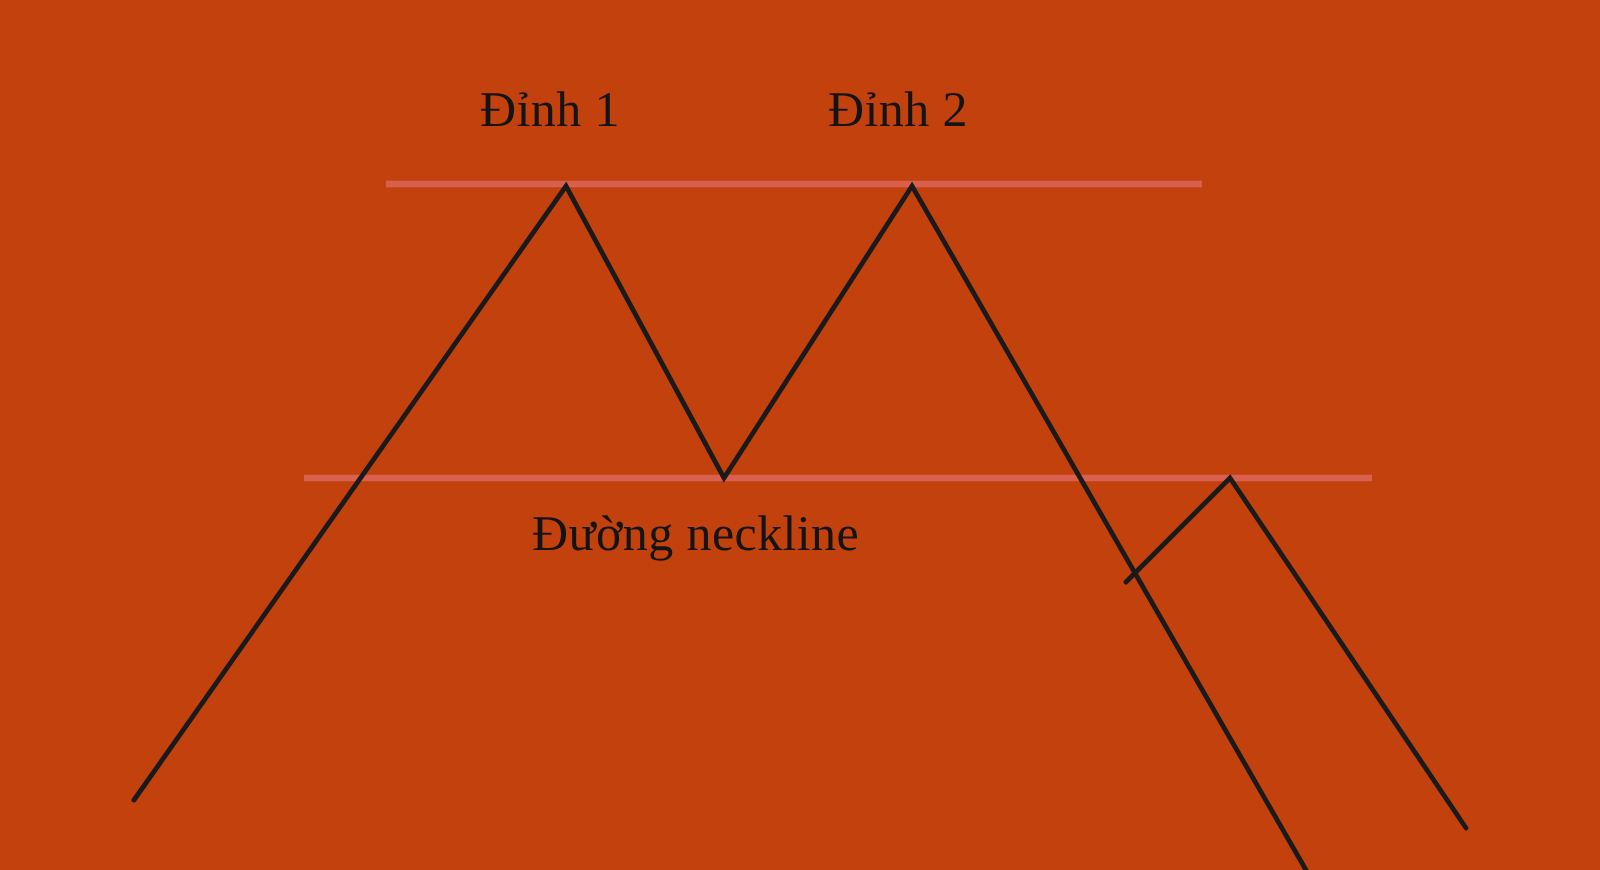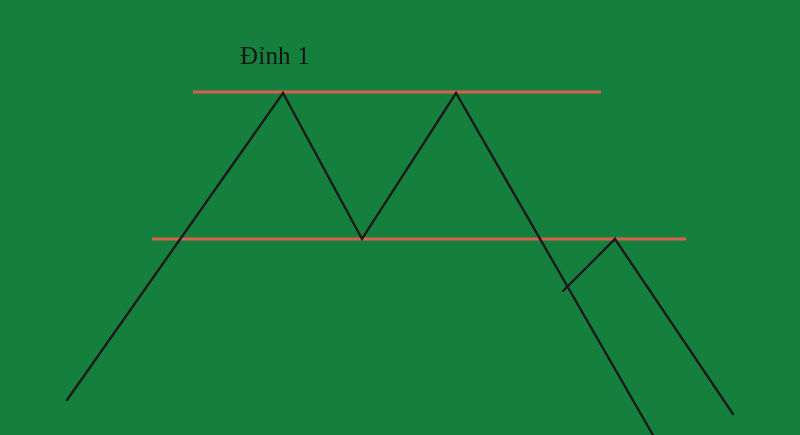--- a/index.html
+++ b/index.html
@@ -5,21 +5,21 @@
 <style>
   html, body {
     margin: 0;
     padding: 0;
     background: #ffffff;
   }
   #stage {
     position: relative;
     width: 800px;
     height: 435px;
-    background: #15803d;
+    background: #c2410c;
     overflow: hidden;
     font-family: "Liberation Serif", "DejaVu Serif", serif;
   }
   #diagram {
     position: absolute;
     inset: 0;
     width: 800px;
     height: 435px;
     display: block;
   }
@@ -59,16 +59,18 @@
       <line class="level-line" x1="152" y1="239" x2="686" y2="239" stroke="#d9604f"></line>
     </g>
     <g>
         <polyline class="price-path" points="67,400 283,93 362,239 456,93 653,435" stroke="#1a1a1a"></polyline>
         <polyline class="price-path" points="563,291 615,239 733,414" stroke="#1a1a1a"></polyline>
       </g>
   </svg>
 
   <span class="diagram-label label-peak1">Đỉnh 1</span>
 
+  <span class="diagram-label label-peak2">Đỉnh 2</span>
 
 
+  <span class="diagram-label label-neckline">Đường neckline</span>
 
 </div>
 
 </body></html>

